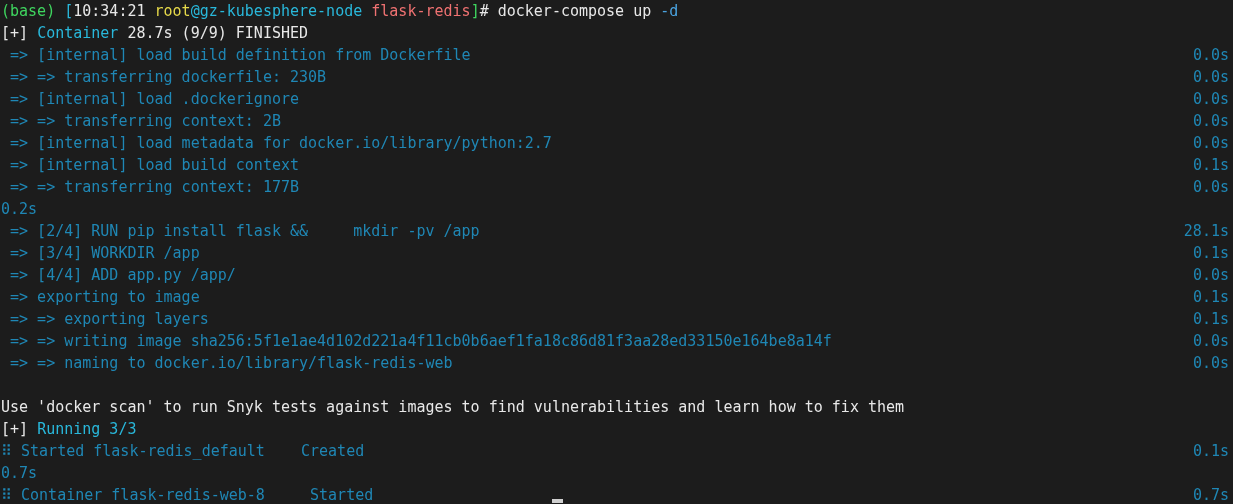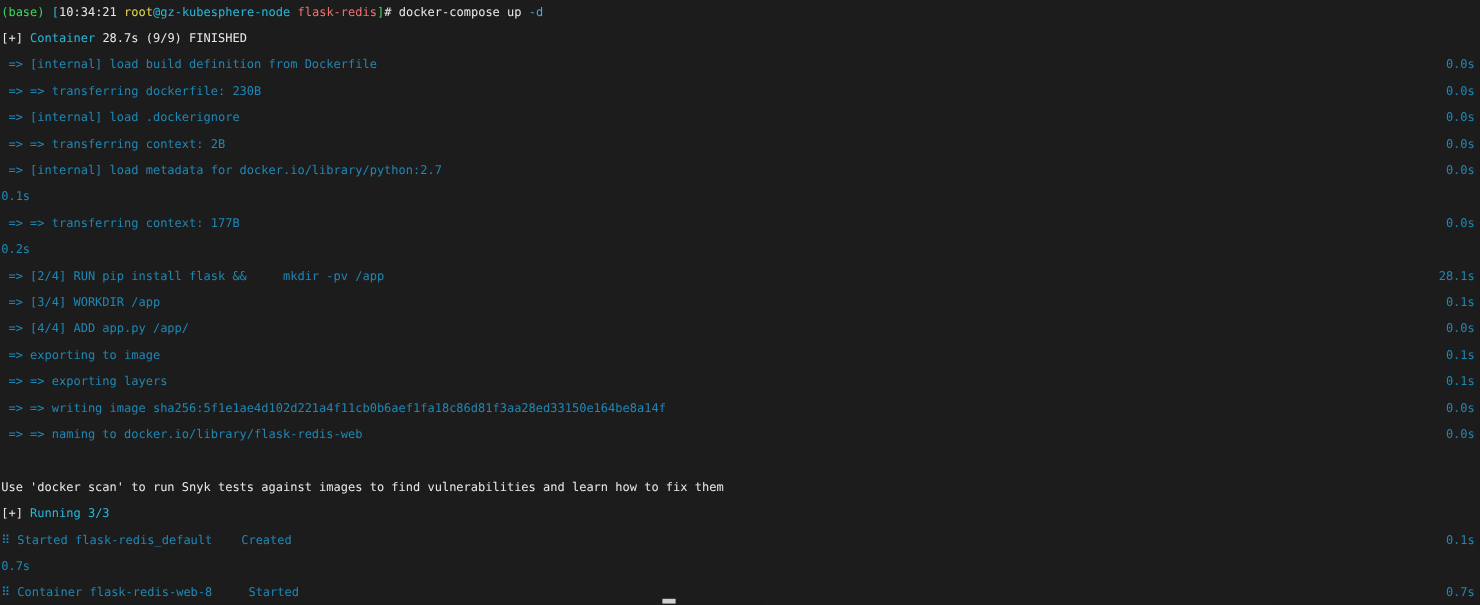--- a/index.html
+++ b/index.html
@@ -6,21 +6,21 @@
     margin: 0;
     padding: 0;
     background: #1c1c1c;
   }
   #terminal {
     position: relative;
     width: 1233px;
     height: 504px;
     background: #1c1c1c;
     font-family: "DejaVu Sans Mono", "Liberation Mono", monospace;
-    font-size: 10px;
+    font-size: 15px;
     line-height: 22px;
     overflow: hidden;
     -webkit-font-smoothing: antialiased;
   }
   .line {
     position: relative;
     height: 22px;
     white-space: pre;
     padding-left: 1px;
   }
@@ -57,21 +57,21 @@
   <div class="line"><span class="c-green">(base)</span><span class="c-white"> </span><span class="c-cyan">[</span><span class="c-white">10:34:21</span><span class="c-white"> </span><span class="c-yellow">root</span><span class="c-cyan">@gz-kubesphere-node</span><span class="c-white"> </span><span class="c-red">flask-redis</span><span class="c-green">]</span><span class="c-white">#</span><span class="c-white"> </span><span class="c-white">docker-compose up</span><span class="c-white"> </span><span class="c-blue">-d</span></div>
 
   <div class="line"><span class="c-white">[+]</span><span class="c-white"> </span><span class="c-cyan">Container</span><span class="c-white"> </span><span class="c-white">28.7s (9/9) FINISHED</span></div>
 
   <div id="build-steps">
       <div class="line row-flex"><span class="c-dimcyan"> =&gt; [internal] load build definition from Dockerfile</span><span class="c-dimcyan right-time">0.0s</span></div>
       <div class="line row-flex"><span class="c-dimcyan"> =&gt; =&gt; transferring dockerfile: 230B</span><span class="c-dimcyan right-time">0.0s</span></div>
       <div class="line row-flex"><span class="c-dimcyan"> =&gt; [internal] load .dockerignore</span><span class="c-dimcyan right-time">0.0s</span></div>
       <div class="line row-flex"><span class="c-dimcyan"> =&gt; =&gt; transferring context: 2B</span><span class="c-dimcyan right-time">0.0s</span></div>
       <div class="line row-flex"><span class="c-dimcyan"> =&gt; [internal] load metadata for docker.io/library/python:2.7</span><span class="c-dimcyan right-time">0.0s</span></div>
-      <div class="line row-flex"><span class="c-dimcyan right-time">0.1s</span></div>
+      <div class="line row-flex"><span class="c-dimcyan"> =&gt; [internal] load build context</span><span class="c-dimcyan right-time">0.1s</span></div>
       <div class="line row-flex"><span class="c-dimcyan"> =&gt; =&gt; transferring context: 177B</span><span class="c-dimcyan right-time">0.0s</span></div>
       <div class="line row-flex"><span class="c-dimcyan right-time">0.2s</span></div>
       <div class="line row-flex"><span class="c-dimcyan"> =&gt; [2/4] RUN pip install flask &amp;&amp;     mkdir -pv /app</span><span class="c-dimcyan right-time">28.1s</span></div>
       <div class="line row-flex"><span class="c-dimcyan"> =&gt; [3/4] WORKDIR /app</span><span class="c-dimcyan right-time">0.1s</span></div>
       <div class="line row-flex"><span class="c-dimcyan"> =&gt; [4/4] ADD app.py /app/</span><span class="c-dimcyan right-time">0.0s</span></div>
       <div class="line row-flex"><span class="c-dimcyan"> =&gt; exporting to image</span><span class="c-dimcyan right-time">0.1s</span></div>
       <div class="line row-flex"><span class="c-dimcyan"> =&gt; =&gt; exporting layers</span><span class="c-dimcyan right-time">0.1s</span></div>
       <div class="line row-flex"><span class="c-dimcyan"> =&gt; =&gt; writing image sha256:5f1e1ae4d102d221a4f11cb0b6aef1fa18c86d81f3aa28ed33150e164be8a14f</span><span class="c-dimcyan right-time">0.0s</span></div>
       <div class="line row-flex"><span class="c-dimcyan"> =&gt; =&gt; naming to docker.io/library/flask-redis-web</span><span class="c-dimcyan right-time">0.0s</span></div>
     </div>

